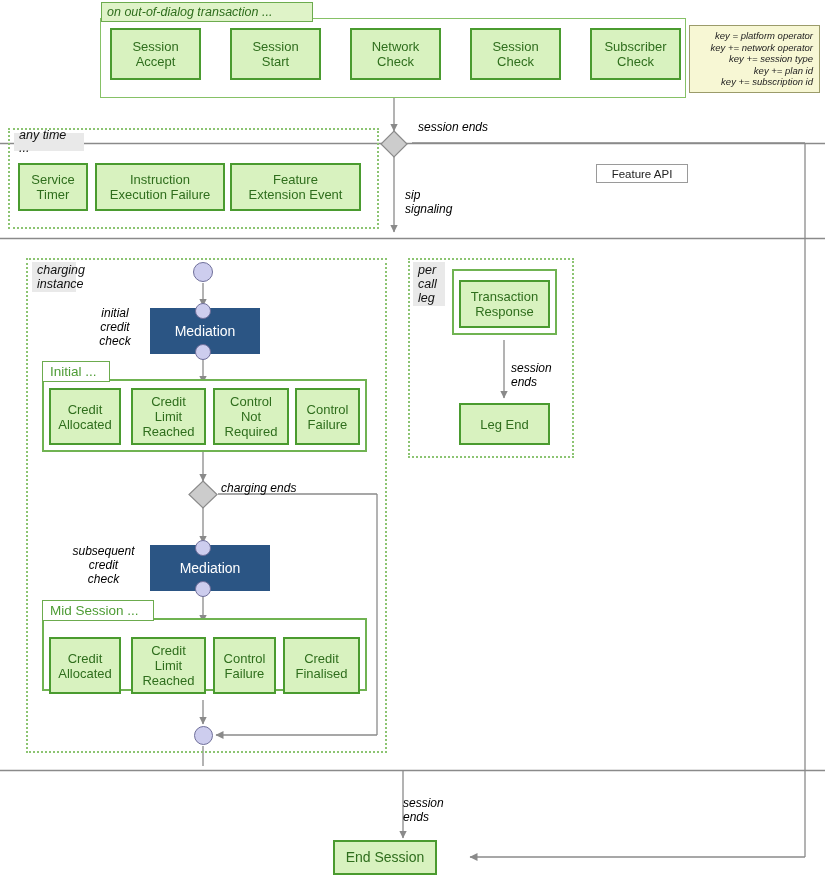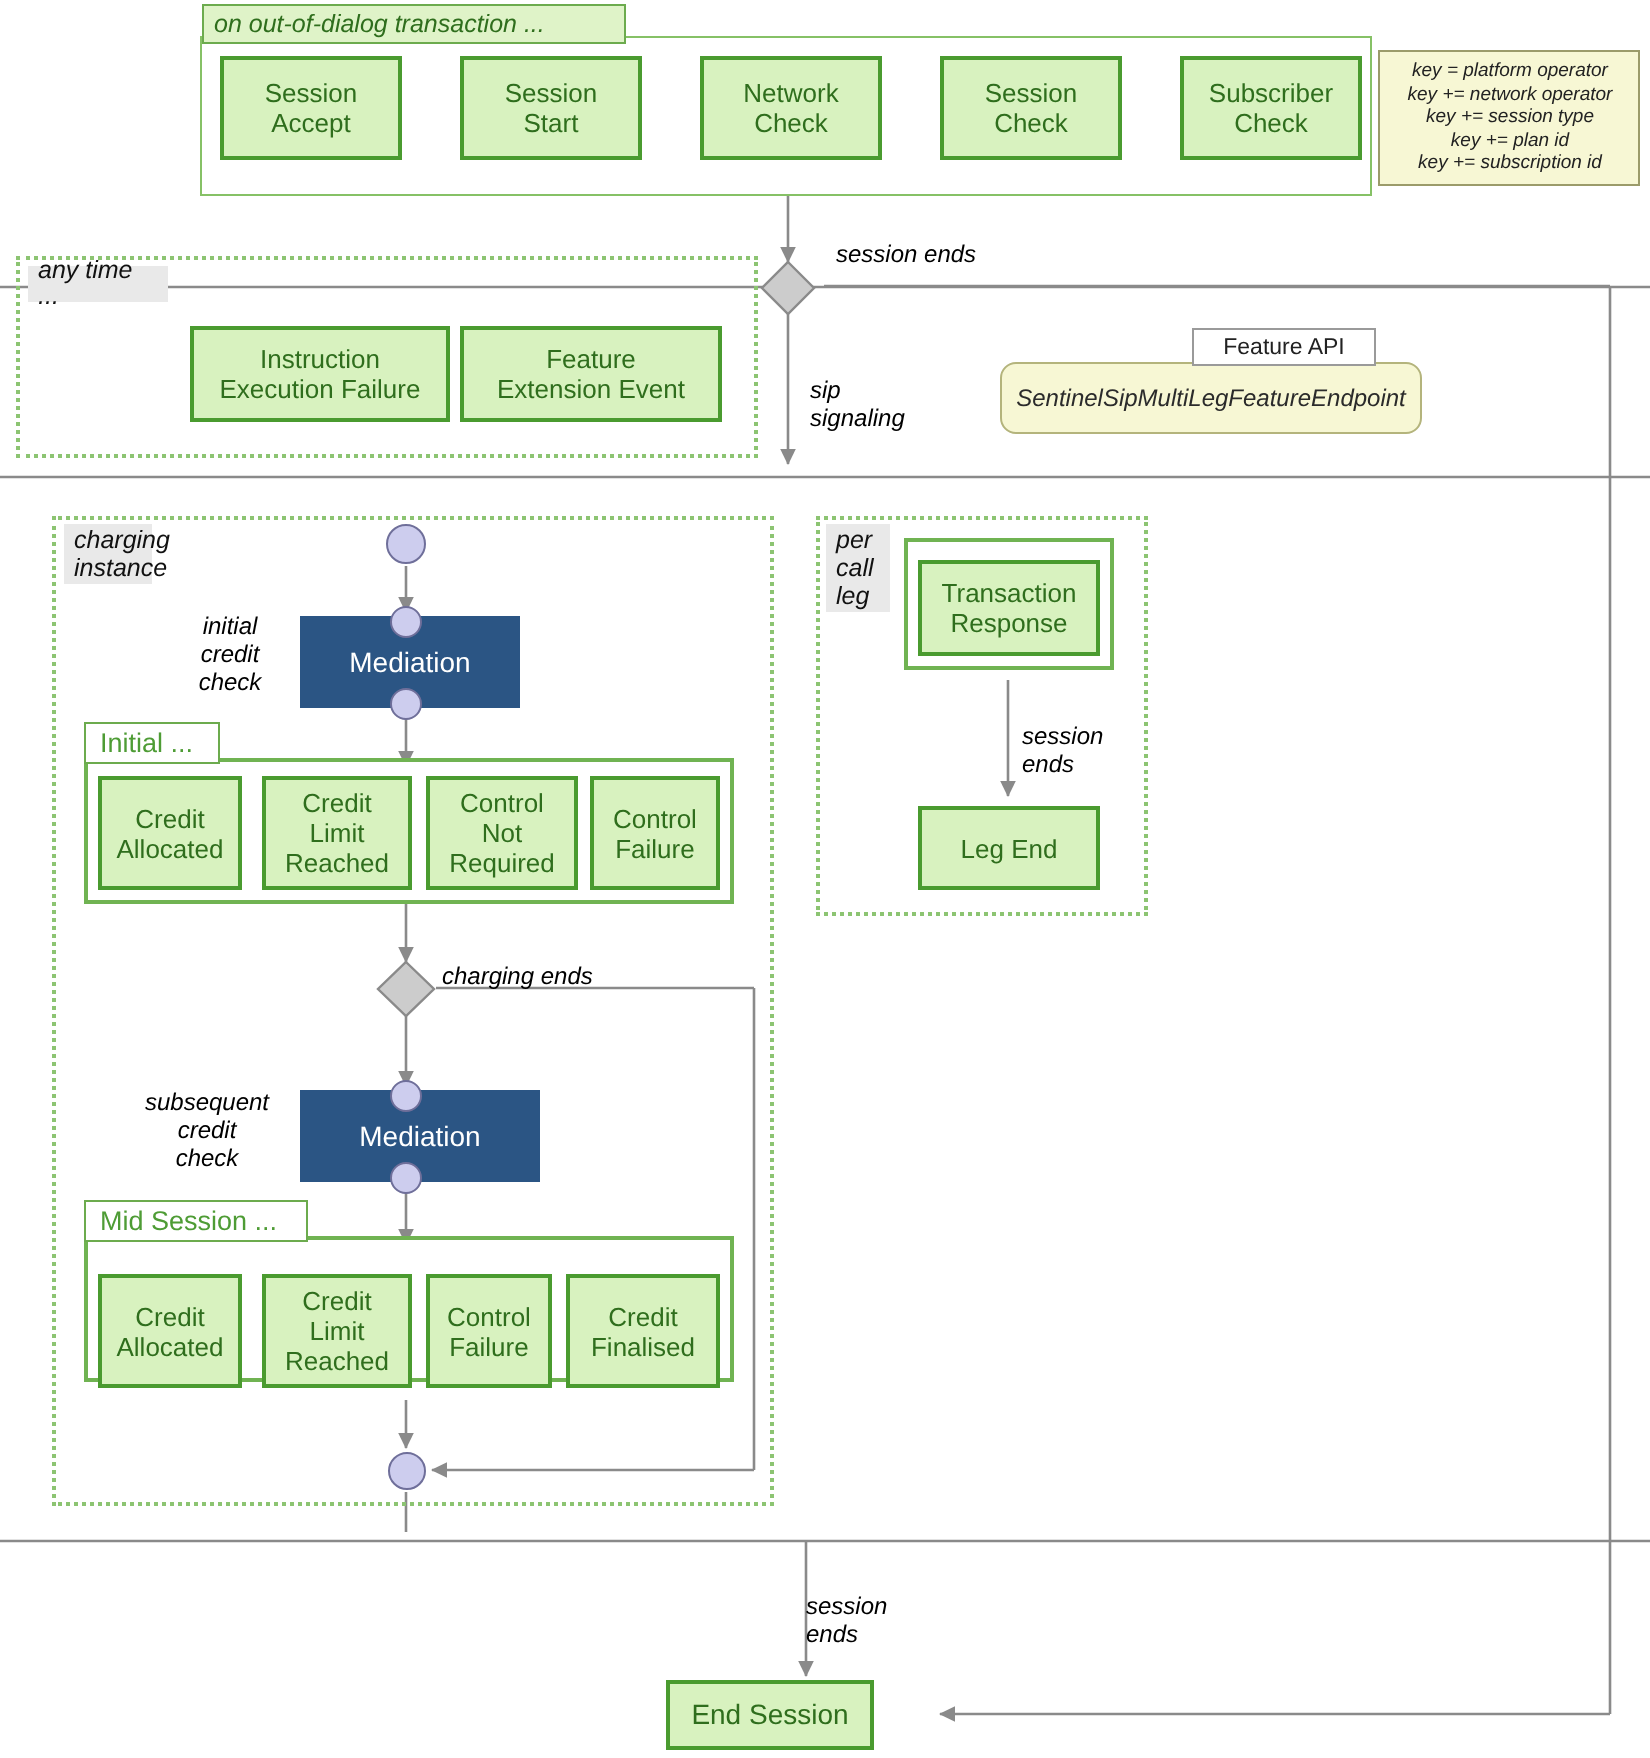--- a/index.html
+++ b/index.html
@@ -33,21 +33,21 @@
   .tab.whitegreen{background:#ffffff;border:1px solid #6cab4e;color:#4e9c35;
         font-style:normal;font-size:13.5px;padding:3px 7px;}
 
   
   .mediation{position:absolute;box-sizing:border-box;background:#2b5584;color:#ffffff;
         font-size:14px;display:flex;align-items:center;justify-content:center;}
 
   
   .keybox{position:absolute;box-sizing:border-box;background:#f7f7d4;border:1px solid #9b9b6a;
         font-style:italic;font-size:9.5px;line-height:11.6px;color:#222;padding:4px 6px 4px 7px;
-        text-align:center;}
+        text-align:right;}
 
   
   .apibox{position:absolute;box-sizing:border-box;background:#f7f7d4;border:1px solid #b4b47c;
         border-radius:8px;font-style:italic;font-size:12px;color:#2b2b2b;
         display:flex;align-items:center;justify-content:center;}
   .apitab{position:absolute;box-sizing:border-box;background:#ffffff;border:1px solid #9a9a9a;
         font-size:11.5px;color:#222;display:flex;align-items:center;justify-content:center;}
 
   
   .etext{position:absolute;font-style:italic;font-size:12px;line-height:14px;color:#000;
@@ -148,28 +148,27 @@
   </div>
 
   <div class="etext" style="left:418px;top:120px;">session ends</div>
 
   <div class="etext" style="left:405px;top:188px;">sip
 signaling</div>
 
   <div class="dashbox" style="left:8px;top:128px;width:371px;height:101px;"></div>
   <div class="tab grey" style="left:14px;top:133px;width:70px;height:18px;display:flex;align-items:center;">any time ...</div>
 
+  <div class="node gbox" style="left:18px;top:163px;width:70px;height:48px;white-space:pre-line;">Service
+Timer</div>
   <div class="node gbox" style="left:95px;top:163px;width:130px;height:48px;white-space:pre-line;">Instruction
 Execution Failure</div>
   <div class="node gbox" style="left:230px;top:163px;width:131px;height:48px;white-space:pre-line;">Feature
 Extension Event</div>
 
-  <div class="apibox" style="left:500px;top:181px;width:211px;height:36px;">
-    <span>SentinelSipMultiLegFeatureEndpoint</span>
-  </div>
   <div class="apitab" style="left:560px;top:164px;width:92px;height:19px;margin-left:36px;">
     <span>Feature API</span>
   </div>
 
   <div class="dashbox" style="left:26px;top:258px;width:361px;height:495px;"></div>
   <div class="tab grey" style="left:32px;top:262px;width:44px;height:30px;white-space:pre-line;line-height:14px;
               display:flex;align-items:center;">charging
 instance</div>
 
   <div class="circ" style="left:193px;top:262px;width:20px;height:20px;"></div>

